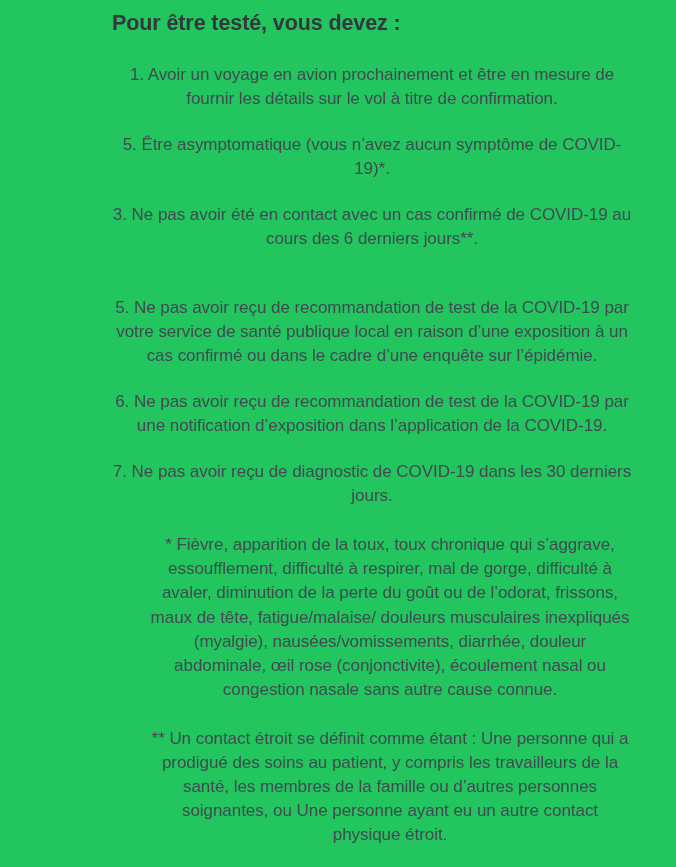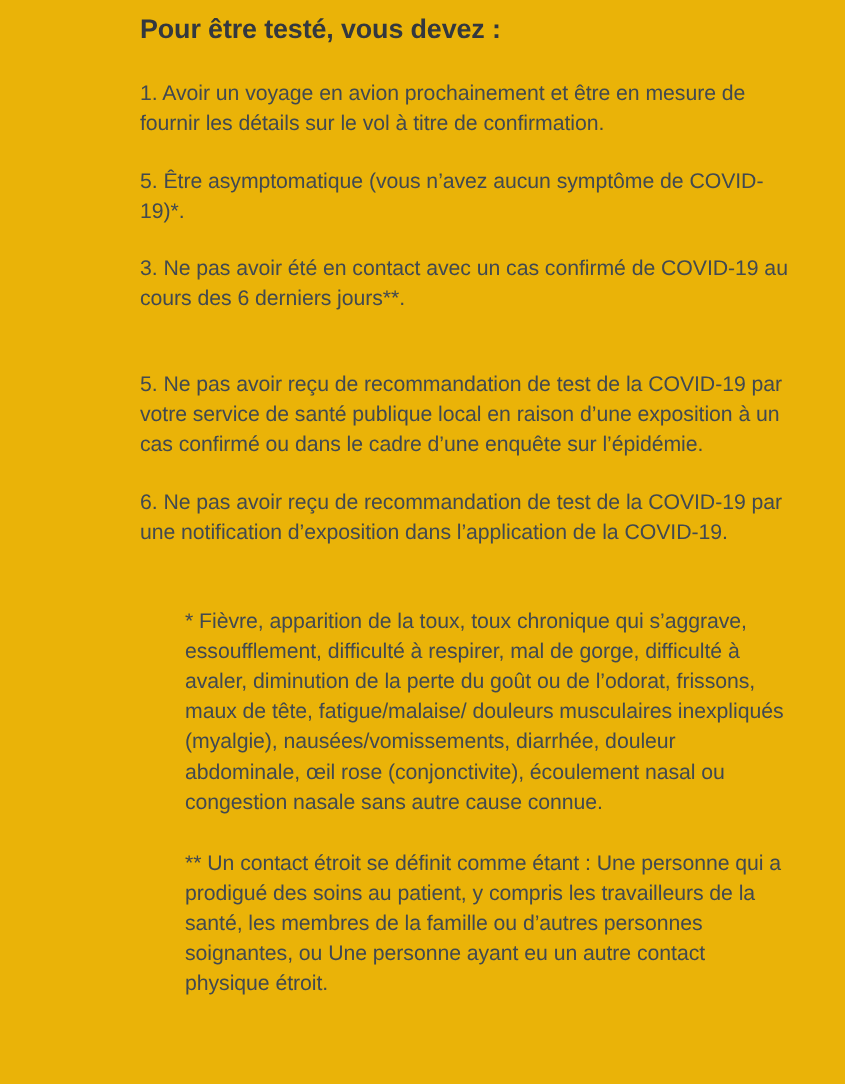--- a/index.html
+++ b/index.html
@@ -14,21 +14,21 @@
     height: 867px;
     overflow: hidden;
     font-family: "Liberation Sans", "DejaVu Sans", sans-serif;
     -webkit-font-smoothing: antialiased;
   }
 
   .page {
     box-sizing: border-box;
     width: 676px;
     height: 867px;
-    background: #eab308;
+    background: #22c55e;
     padding: 9px 44px 0 112px;
   }
 
   .doc-heading {
     margin: 0;
     padding: 0;
     font-size: 21.5px;
     line-height: 29px;
     font-weight: 700;
     letter-spacing: -0.1px;
@@ -42,20 +42,21 @@
   }
 
   .doc-para {
     margin: 0;
     padding: 0;
     font-size: 17px;
     line-height: 24.1px;
     font-weight: 400;
     color: #414951;
     letter-spacing: -0.05px;
+    text-align: center;
   }
 
   
   .gap-heading { height: 25px; }
   .gap-item    { height: 22px; }
   .gap-note    { height: 25px; }
 
   .note-para {
     color: #414951;
     margin-left: 36px;
@@ -91,20 +92,23 @@
     <li>
       <p class="doc-para">5. Ne pas avoir reçu de recommandation de test de la COVID-19 par votre service de santé publique local en raison d’une exposition à un cas confirmé ou dans le cadre d’une enquête sur l’épidémie.</p>
     </li>
     <li class="gap-item"></li>
 
     <li>
       <p class="doc-para">6. Ne pas avoir reçu de recommandation de test de la COVID-19 par une notification d’exposition dans l’application de la COVID-19.</p>
     </li>
     <li class="gap-item"></li>
 
+    <li>
+      <p class="doc-para">7. Ne pas avoir reçu de diagnostic de COVID-19 dans les 30 derniers jours.</p>
+    </li>
   </ol>
 
   <div class="gap-note"></div>
 
   <p class="doc-para note-para">* Fièvre, apparition de la toux, toux chronique qui s’aggrave, essoufflement, difficulté à respirer, mal de gorge, difficulté à avaler, diminution de la perte du goût ou de l’odorat, frissons, maux de tête, fatigue/malaise/ douleurs musculaires inexpliqués (myalgie), nausées/vomissements, diarrhée, douleur abdominale, œil rose (conjonctivite), écoulement nasal ou congestion nasale sans autre cause connue.</p>
 
   <div class="gap-note"></div>
 
   <p class="doc-para note-para">** Un contact étroit se définit comme étant : Une personne qui a prodigué des soins au patient, y compris les travailleurs de la santé, les membres de la famille ou d’autres personnes soignantes, ou Une personne ayant eu un autre contact physique étroit.</p>
 

